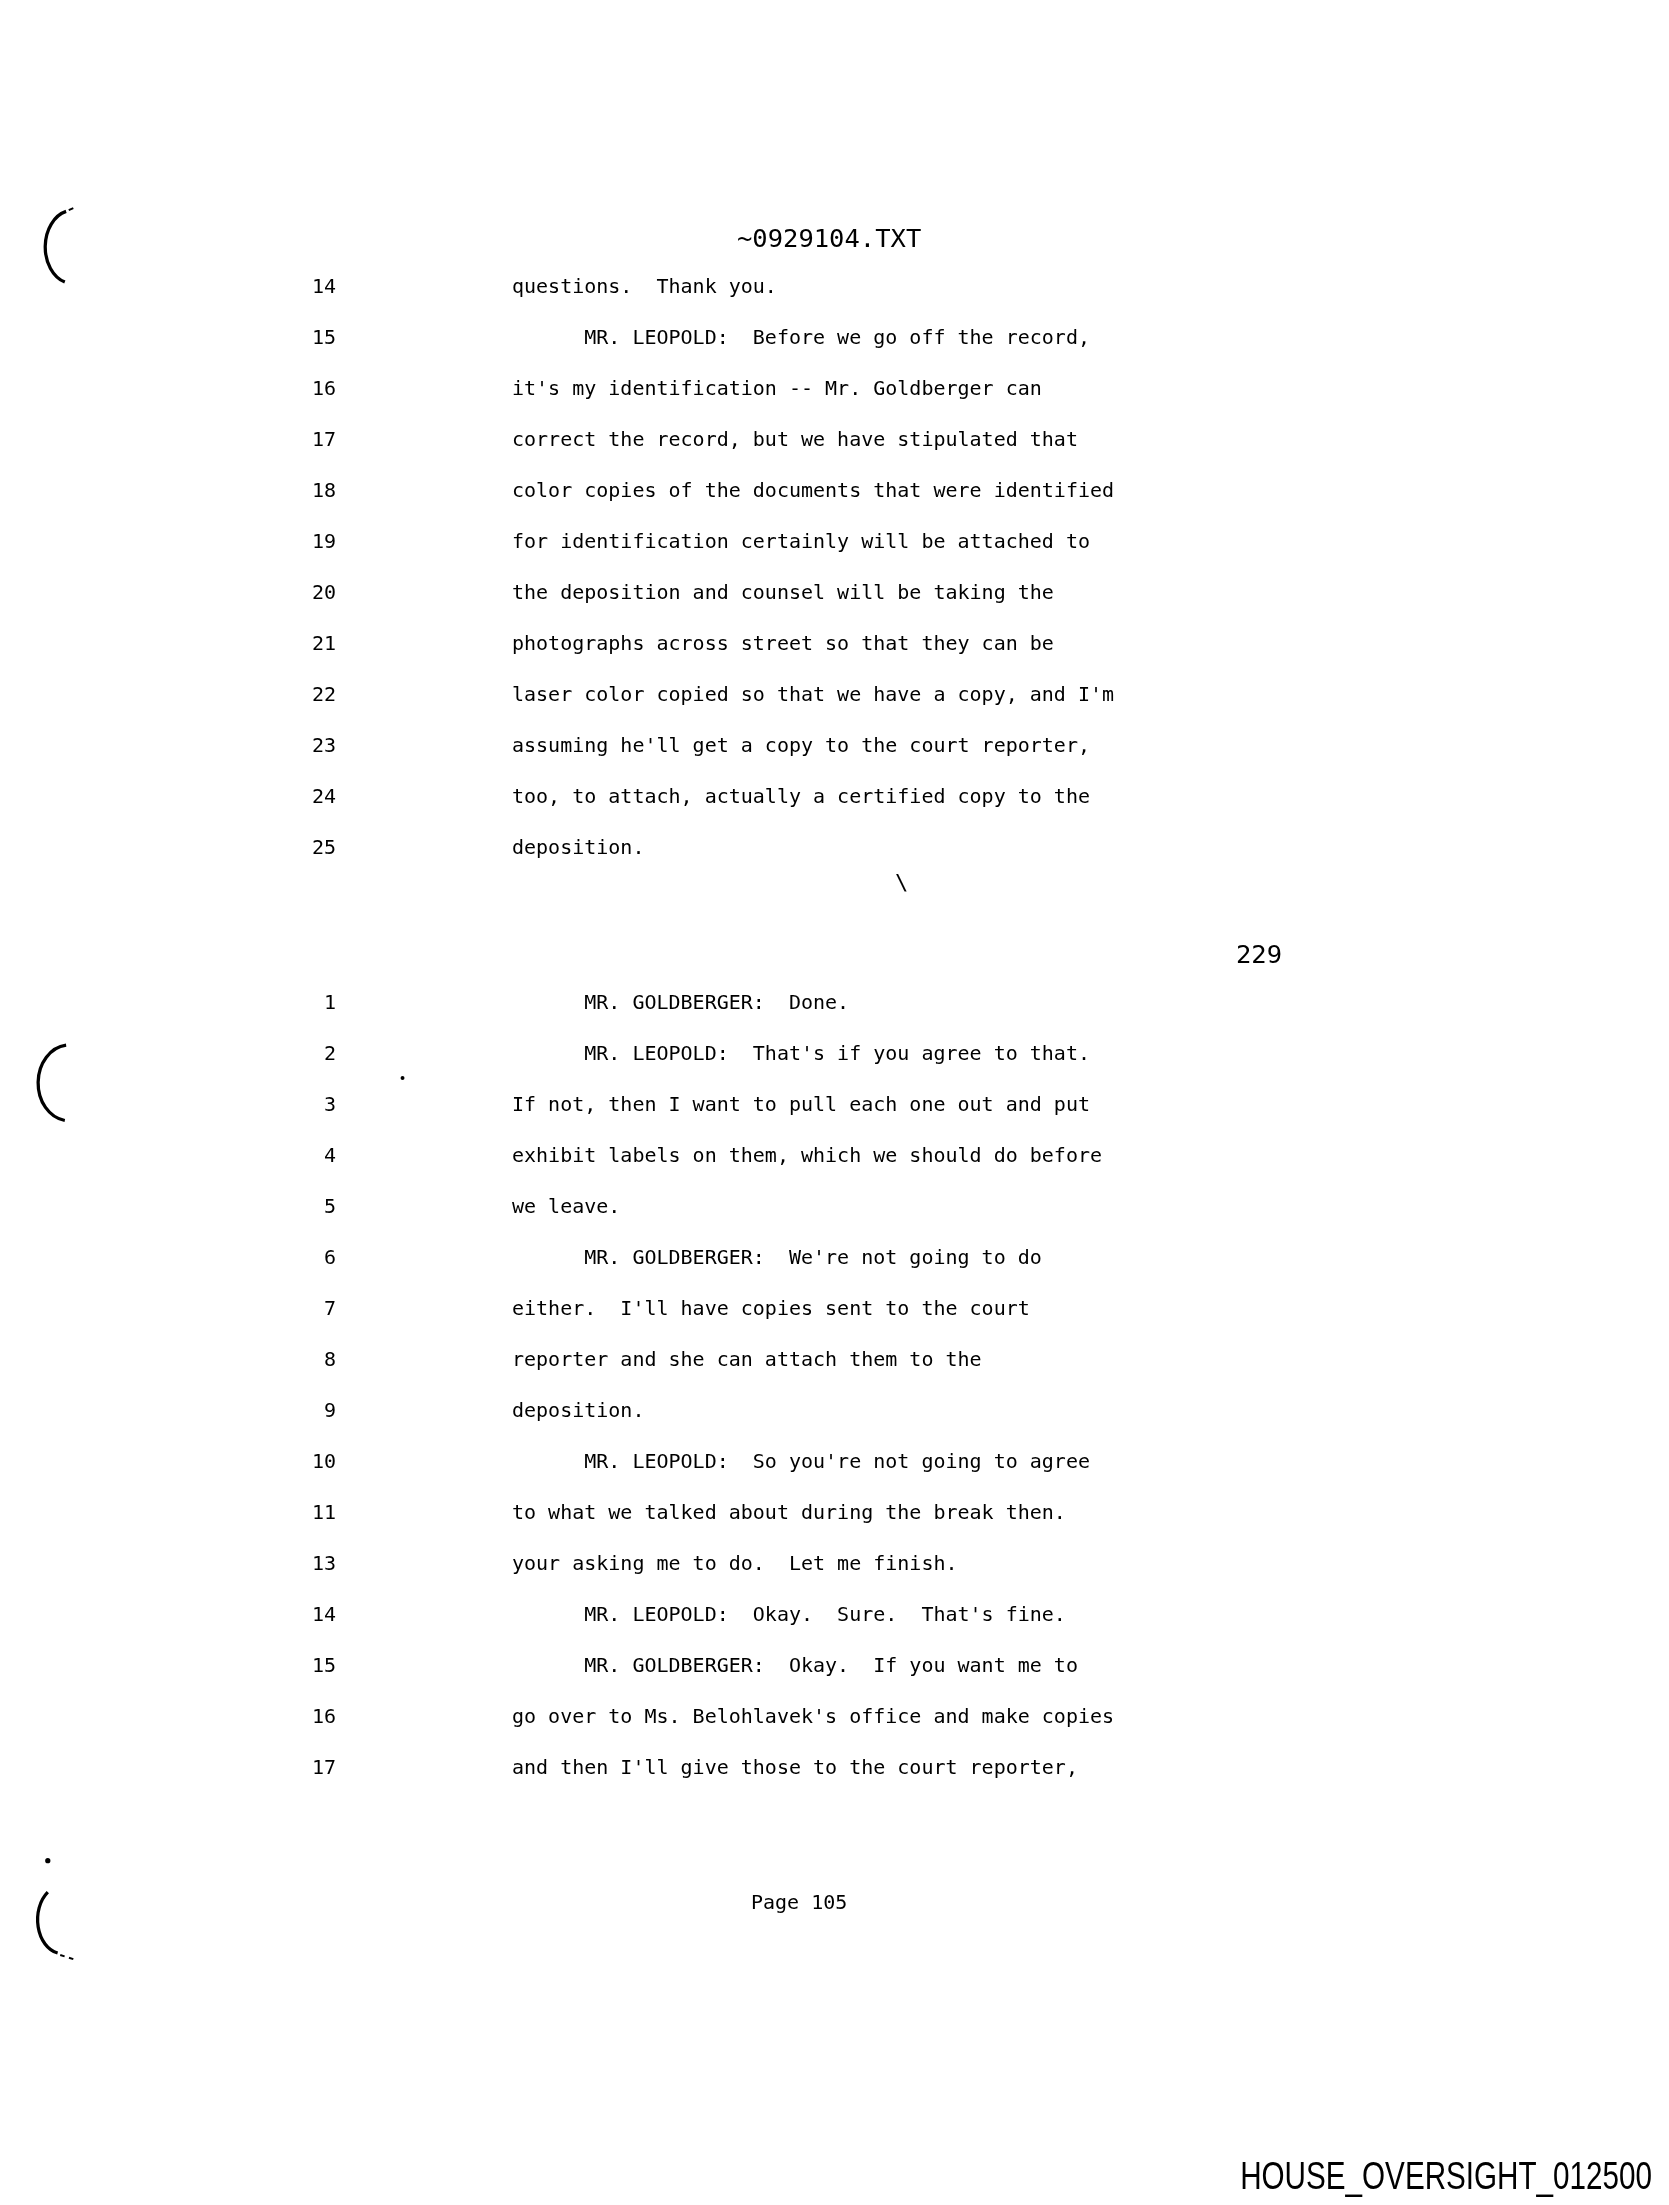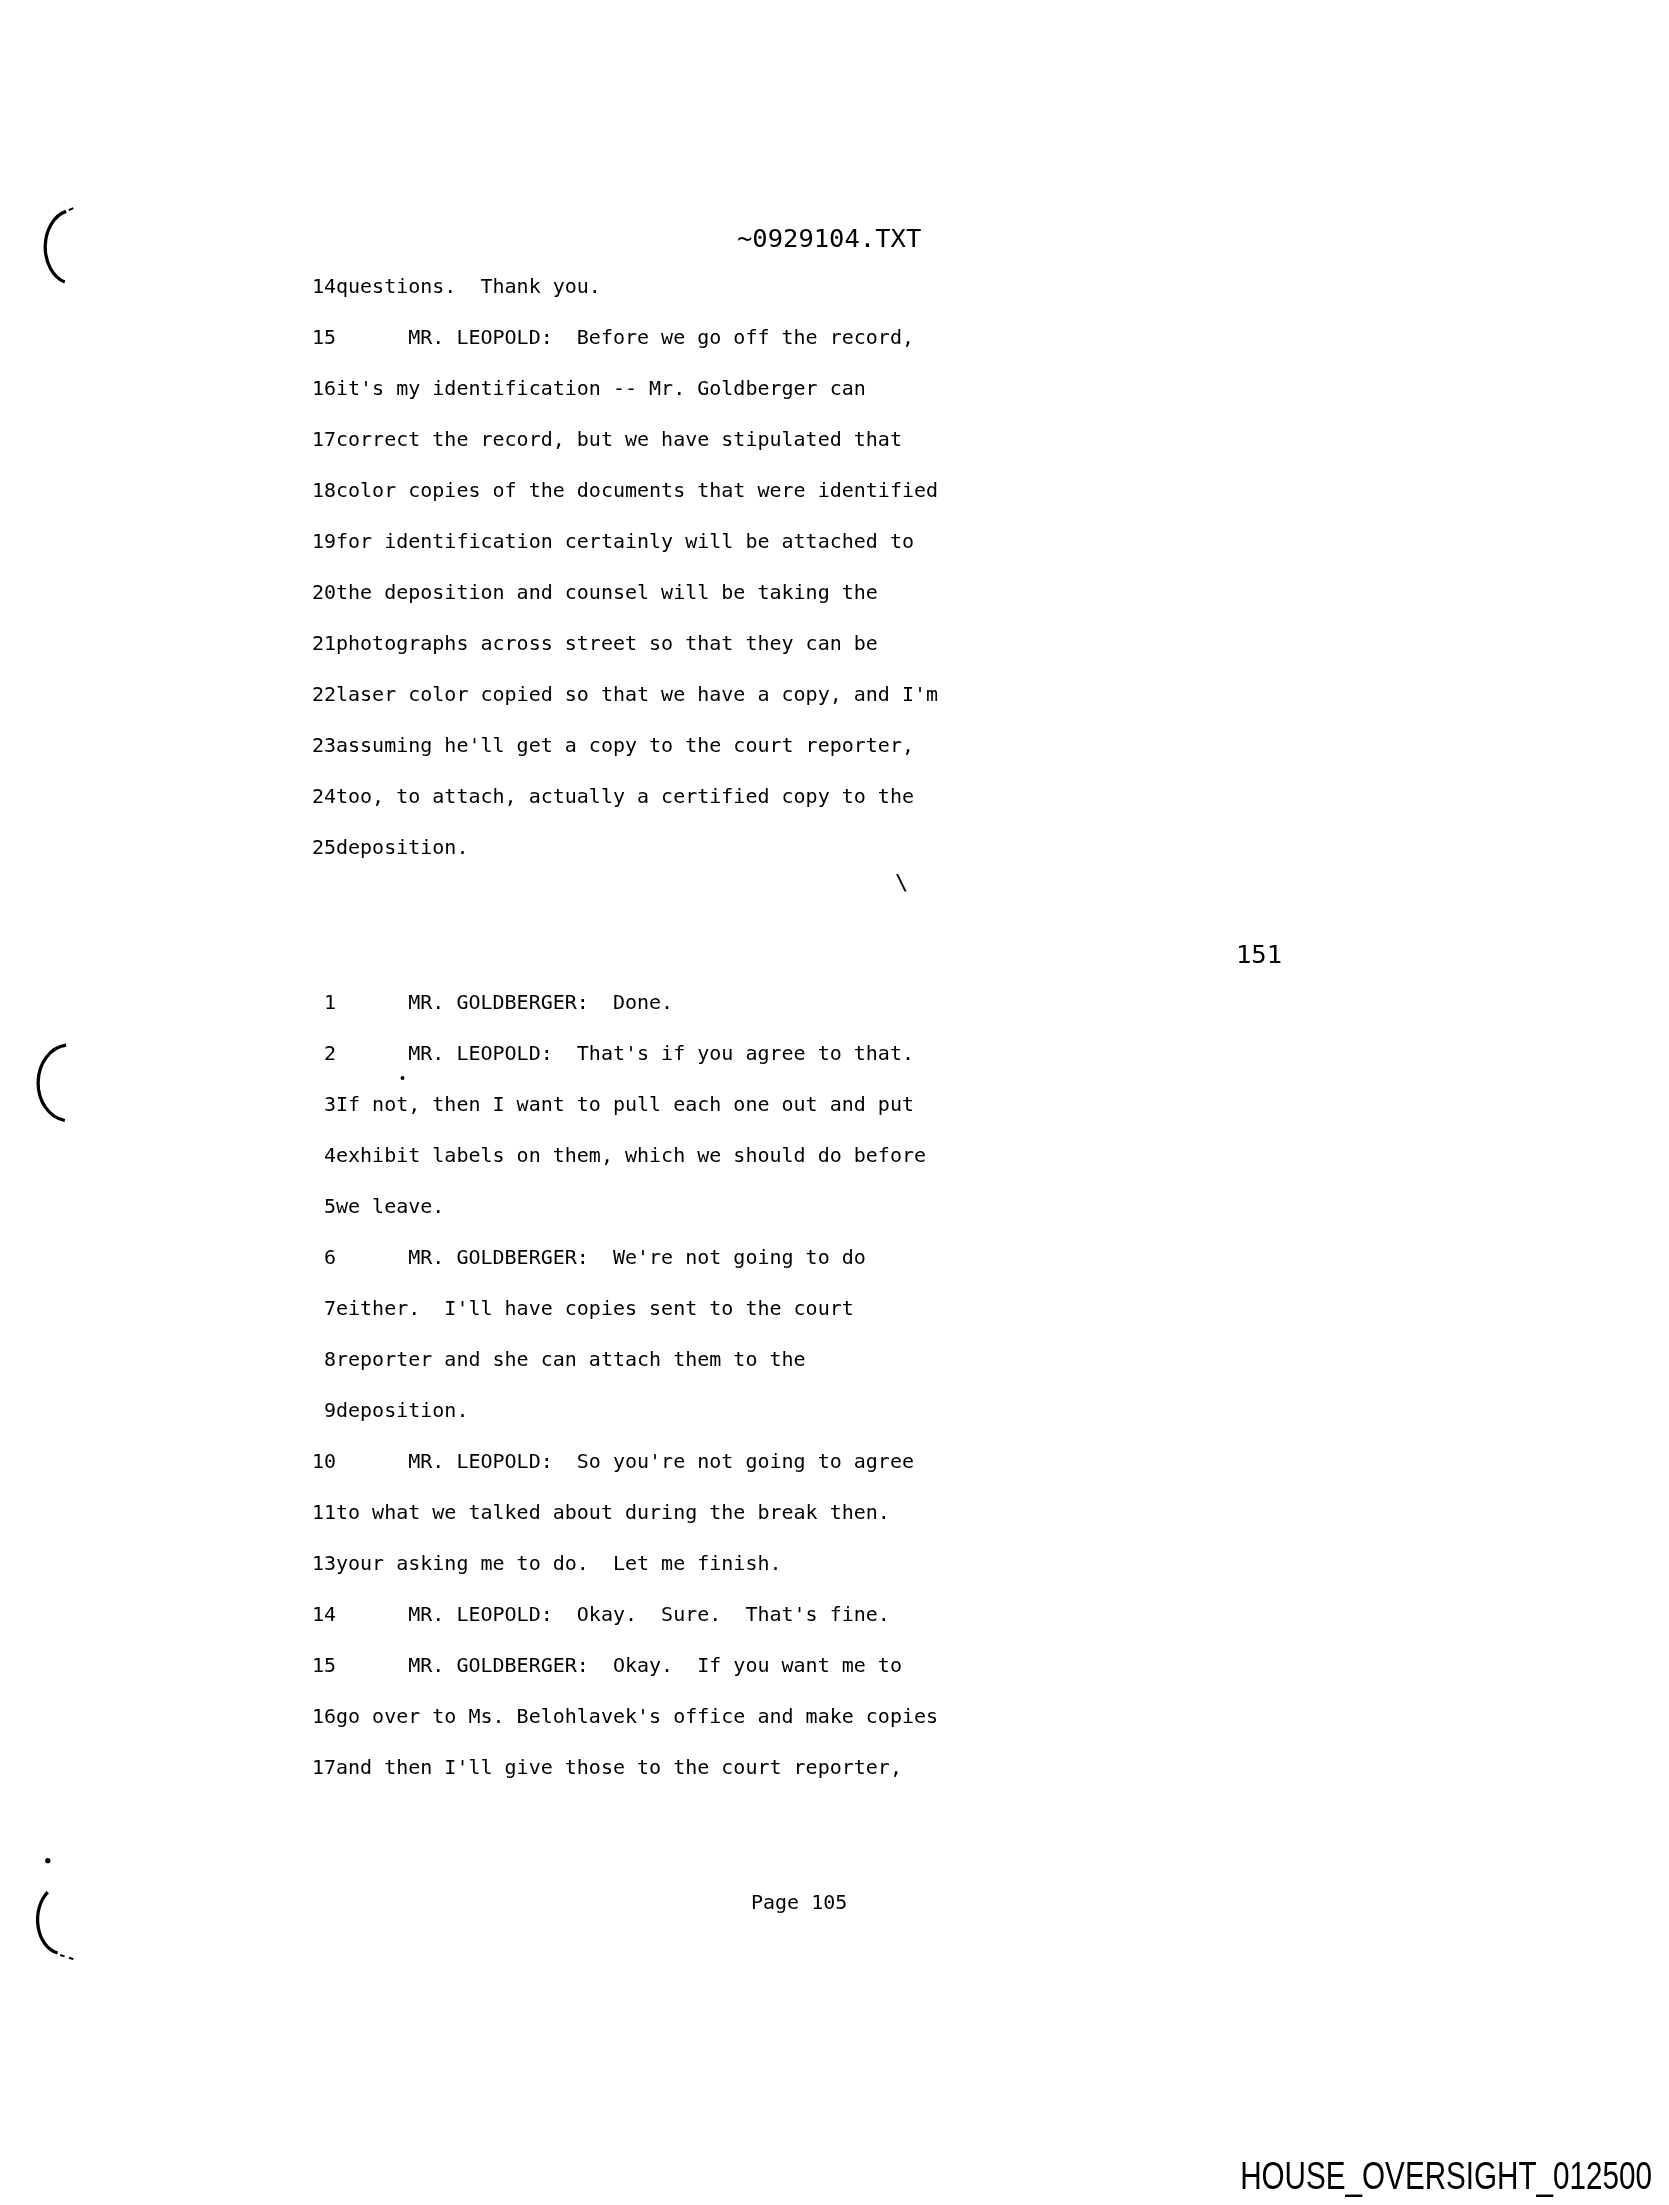--- a/index.html
+++ b/index.html
@@ -16,21 +16,21 @@
 
   .header {
     position: absolute; left: 737px; top: 213px;
     font-size: 25.5px; line-height: 51px; white-space: pre; text-align: right;
   }
   .line-block { position: absolute; left: 249px; }
   .sec1 { top: 261px; }
   .sec2 { top: 977px; }
   .row { display: flex; line-height: 51px; font-size: 20px; }
   .ln { display: inline-block; width: 87px; text-align: right; white-space: pre; }
-  .lt { display: inline-block; white-space: pre; }
+  .lt { display: inline-block; margin-left: 176px; white-space: pre; }
 
   .pagenum-right {
     position: absolute; left: 1236px; top: 929px;
     font-size: 25.5px; line-height: 51px;
   }
   .stray {
     position: absolute; left: 895px; top: 872px;
     font-size: 22px; line-height: 22px;
   }
   .footer {
@@ -118,21 +118,21 @@
         <span class="ln">24</span>
         <span class="lt">too, to attach, actually a certified copy to the</span>
       </div>
 
       <div class="row">
         <span class="ln">25</span>
         <span class="lt">deposition.</span>
       </div>
     </div>
 
-  <div class="pagenum-right">151</div>
+  <div class="pagenum-right">229</div>
 
   <div class="stray">\</div>
 
   <div class="line-block sec2">
 
       <div class="row">
         <span class="ln">1</span>
         <span class="lt">      MR. GOLDBERGER:  Done.</span>
       </div>
 

